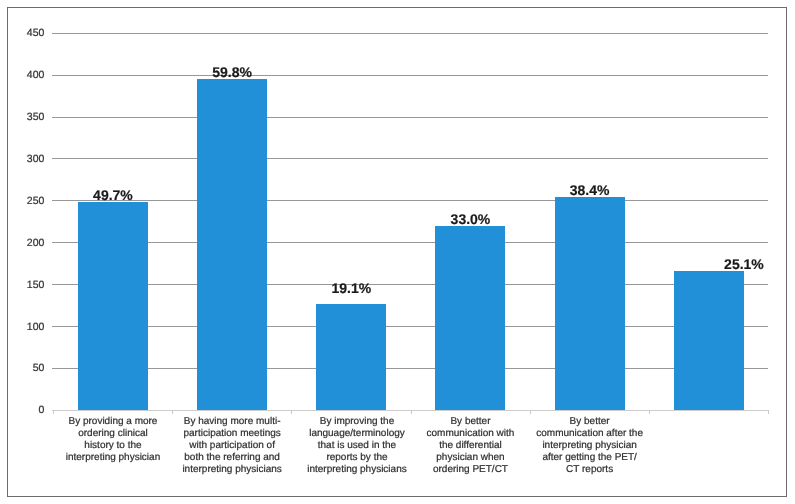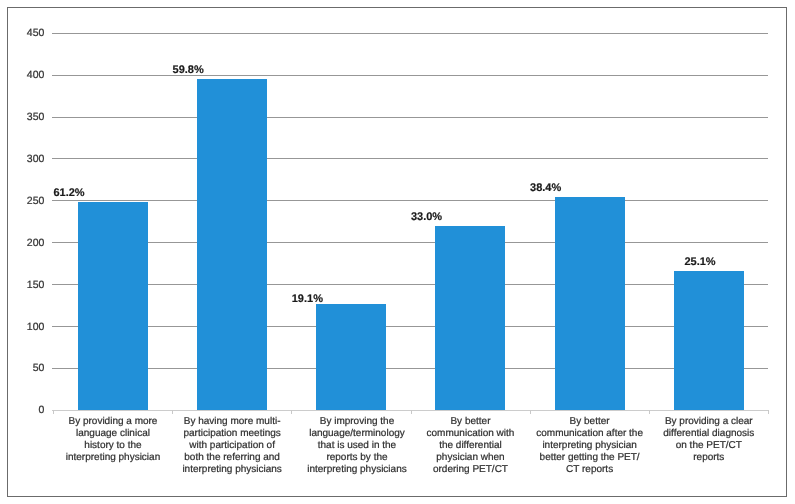--- a/index.html
+++ b/index.html
@@ -16,21 +16,21 @@
   #plot{position:absolute;left:53.4px;top:32.7px;width:714px;height:377.3px;}
 
   .gridline{position:absolute;left:-1.0px;width:715.4px;height:1px;background:#979797;}
   .gridline.axis0{background:#cccccc;}
   .ytick{position:absolute;left:-1.0px;width:3px;height:1px;background:#979797;}
   .ytick.axis0{background:#cccccc;}
   .ylabel{position:absolute;left:-60px;width:51px;text-align:right;
           font-size:10.5px;color:#333333;-webkit-text-stroke:0.22px #333333;}
 
   .bar{position:absolute;bottom:0;background:#2190d8;}
-  .dlabel{position:absolute;text-align:left;font-size:11px;font-weight:bold;color:#1a1a1a;-webkit-text-stroke:0.18px #1a1a1a;}
+  .dlabel{position:absolute;text-align:center;font-size:14px;font-weight:bold;color:#1a1a1a;-webkit-text-stroke:0.18px #1a1a1a;}
 
   .xtick{position:absolute;width:1px;height:4px;background:#c9c9c9;}
   .cat{position:absolute;text-align:center;font-size:10px;color:#2f2f2f;
        line-height:12px;-webkit-text-stroke:0.22px #2f2f2f;}
 </style>
 </head>
 <body>
 
 <div id="figure">
 
@@ -79,30 +79,30 @@
     <div class="xtick" style="left:595.9px;top:377px"></div>
     <div class="xtick" style="left:715.1px;top:377px"></div>
 
     <div class="bar" style="height: 207.93px; width: 70px; left: 24.58px; background: rgb(33, 144, 216);"></div>
     <div class="bar" style="height: 331.19px; width: 70px; left: 143.75px; background: rgb(33, 144, 216);"></div>
     <div class="bar" style="height: 106.48px; width: 70px; left: 262.92px; background: rgb(33, 144, 216);"></div>
     <div class="bar" style="height: 183.62px; width: 70px; left: 382.08px; background: rgb(33, 144, 216);"></div>
     <div class="bar" style="height: 212.96px; width: 70px; left: 501.25px; background: rgb(33, 144, 216);"></div>
     <div class="bar" style="height: 139.18px; width: 70px; left: 620.42px; background: rgb(33, 144, 216);"></div>
 
-    <div class="dlabel" style="left:0px;width:119.17px;top:154.37px">61.2%</div>
+    <div class="dlabel" style="left:0px;width:119.17px;top:154.37px">49.7%</div>
     <div class="dlabel" style="left:119.17px;width:119.17px;top:31.11px">59.8%</div>
-    <div class="dlabel" style="left:238.33px;width:119.17px;top:260px">19.1%</div>
+    <div class="dlabel" style="left:238.33px;width:119.17px;top:247px">19.1%</div>
     <div class="dlabel" style="left:357.5px;width:119.17px;top:178.68px">33.0%</div>
     <div class="dlabel" style="left:476.67px;width:119.17px;top:149.34px">38.4%</div>
     <div class="dlabel" style="left:631px;width:119.17px;top:223.12px">25.1%</div>
 
     <div class="cat" style="left:0px;width:119.17px;top:383px">
         <div>By providing a more</div>
-        <div>language clinical</div>
+        <div>ordering clinical</div>
         <div>history to the</div>
         <div>interpreting physician</div>
       </div>
     <div class="cat" style="left:119.17px;width:119.17px;top:383px">
         <div>By having more multi-</div>
         <div>participation meetings</div>
         <div>with participation of</div>
         <div>both the referring and</div>
         <div>interpreting physicians</div>
       </div>
@@ -117,24 +117,18 @@
         <div>By better</div>
         <div>communication with</div>
         <div>the differential</div>
         <div>physician when</div>
         <div>ordering PET/CT</div>
       </div>
     <div class="cat" style="left:476.67px;width:119.17px;top:383px">
         <div>By better</div>
         <div>communication after the</div>
         <div>interpreting physician</div>
-        <div>better getting the PET/</div>
+        <div>after getting the PET/</div>
         <div>CT reports</div>
-      </div>
-    <div class="cat" style="left:595.83px;width:119.17px;top:383px">
-        <div>By providing a clear</div>
-        <div>differential diagnosis</div>
-        <div>on the PET/CT</div>
-        <div>reports</div>
       </div>
 
   </div>
 </div>
 
 </body></html>

